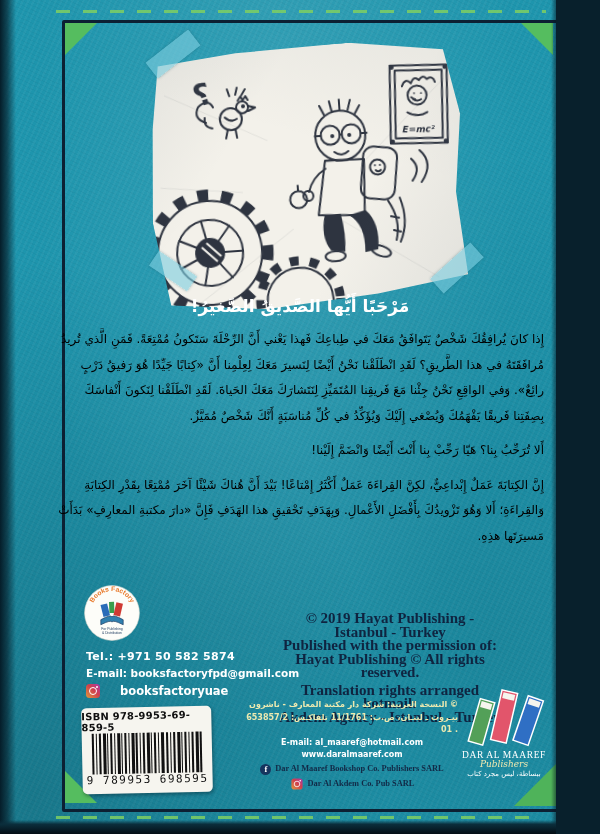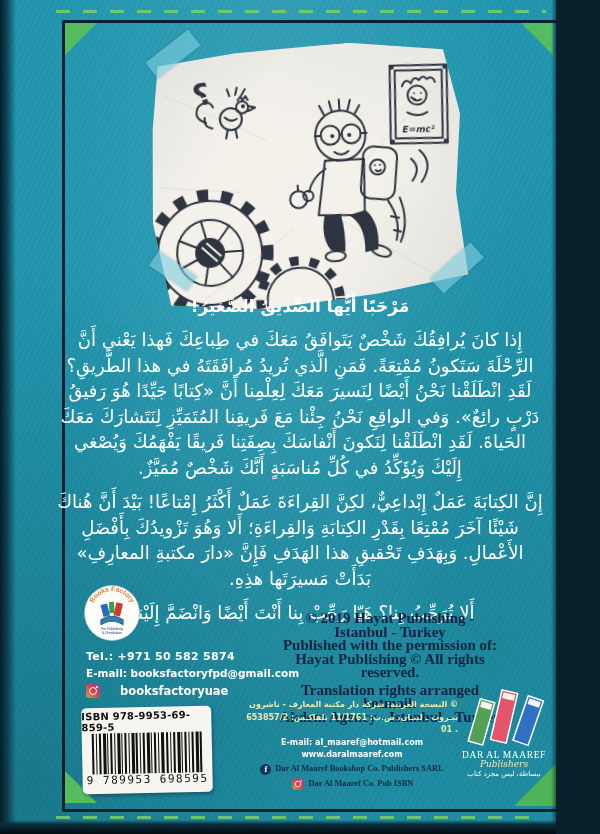--- a/index.html
+++ b/index.html
@@ -39,22 +39,22 @@
       linear-gradient(-60deg, rgba(90,100,110,.12), transparent 35%),
       linear-gradient(200deg, rgba(90,100,110,.07), transparent 40%);}
   .tape{position:absolute;background:rgba(125,205,222,.62);box-shadow:0 0 3px rgba(20,80,95,.35);}
   .tape1{left:146px;top:44px;width:54px;height:20px;transform:rotate(-38deg);}
   .tape2{left:430px;top:258px;width:54px;height:20px;transform:rotate(-42deg);}
   .tape3{left:150px;top:262px;width:46px;height:18px;transform:rotate(34deg);}
   .ln{fill:none;stroke:#2e3440;stroke-width:2;stroke-linecap:round;stroke-linejoin:round;}
   
   .heading{position:absolute;left:60px;top:296px;width:480px;text-align:center;direction:rtl;
     color:#fff;font-weight:bold;font-size:17px;}
-  .paras{position:absolute;left:56px;top:327px;width:488px;direction:rtl;text-align:center;
-    color:#ffffff;font-size:18px;line-height:25.5px;}
+  .paras{position:absolute;left:56px;top:327px;width:488px;direction:rtl;text-align:right;
+    color:#000000;font-size:12px;line-height:25.5px;}
   .paras p{margin:0 0 9px 0;}
   
   .bf-logo{position:absolute;left:84px;top:585px;width:56px;height:56px;}
   .contact{position:absolute;left:86px;top:650px;color:#fff;font-weight:bold;}
   .contact .tel{font-size:11px;letter-spacing:.3px;}
   .contact .email{font-size:10.5px;margin-top:4px;}
   .ig-row{display:flex;align-items:center;gap:20px;margin-top:5px;font-size:11.5px;}
   .ig{position:relative;width:14px;height:14px;border-radius:3.5px;
     background:linear-gradient(45deg,#e09b3d,#cf3f4c 55%,#a93ab0);flex:0 0 auto;}
   .ig i{position:absolute;inset:3px;border:1.3px solid #fff;border-radius:50%;}
@@ -206,22 +206,22 @@
       </g>
     </svg>
   </div>
   <div class="tape tape1"></div>
   <div class="tape tape2"></div>
   <div class="tape tape3"></div>
 
   <div class="heading">مَرْحَبًا أَيُّها الصَّديقُ الصَّغيرُ!</div>
   <div class="paras">
     <p>إِذا كانَ يُرافِقُكَ شَخْصٌ يَتَوافَقُ مَعَكَ في طِباعِكَ فَهذا يَعْني أَنَّ الرِّحْلَةَ سَتَكونُ مُمْتِعَةً. فَمَنِ الَّذي تُريدُ مُرافَقَتَهُ في هذا الطَّريقِ؟ لَقَدِ انْطَلَقْنا نَحْنُ أَيْضًا لِنَسيرَ مَعَكَ لِعِلْمِنا أَنَّ «كِتابًا جَيِّدًا هُوَ رَفيقُ دَرْبٍ رائِعٌ». وَفي الواقِعِ نَحْنُ جِئْنا مَعَ فَريقِنا المُتَمَيِّزِ لِنَتَشارَكَ مَعَكَ الحَياةَ. لَقَدِ انْطَلَقْنا لِنَكونَ أَنْفاسَكَ بِصِفَتِنا فَريقًا يَفْهَمُكَ وَيُصْغي إِلَيْكَ وَيُؤَكِّدُ في كُلِّ مُناسَبَةٍ أَنَّكَ شَخْصٌ مُمَيَّزٌ.</p>
+    <p>أَلا تُرَحِّبُ بِنا؟ هَيّا رَحِّبْ بِنا أَنْتَ أَيْضًا وَانْضَمَّ إِلَيْنا!</p>
     <p>إِنَّ الكِتابَةَ عَمَلٌ إِبْداعِيٌّ، لكِنَّ القِراءَةَ عَمَلٌ أَكْثَرُ إِمْتاعًا! بَيْدَ أَنَّ هُناكَ شَيْئًا آخَرَ مُمْتِعًا بِقَدْرِ الكِتابَةِ وَالقِراءَةِ؛ أَلا وَهُوَ تَزْويدُكَ بِأَفْضَلِ الأَعْمالِ. وَبِهَدَفِ تَحْقيقِ هذا الهَدَفِ فَإِنَّ «دارَ مكتبةِ المعارِفِ» بَدَأَتْ مَسيرَتَها هذِهِ.</p>
-    <p>أَلا تُرَحِّبُ بِنا؟ هَيّا رَحِّبْ بِنا أَنْتَ أَيْضًا وَانْضَمَّ إِلَيْنا!</p>
   </div>
 
   <div class="bf-logo">
     <svg width="56" height="56" viewBox="0 0 100 100">
       <circle cx="50" cy="50" r="49" fill="#fdfdf9" stroke="#d8d8cc" stroke-width="1"></circle>
       <defs>
           <path id="bfarc" d="M 13 48 A 37 37 0 0 1 87 48"></path>
         </defs>
       <text font-size="12" font-weight="bold" fill="#e8792b" font-family="Liberation Sans, sans-serif">
         <textPath href="#bfarc" startOffset="50%" text-anchor="middle">Books Factory</textPath>
@@ -302,21 +302,21 @@
     <div class="em">E-mail: al_maaref@hotmail.com   www.daralmaaref.com</div>
     <div class="soc">
       <span class="fb">f</span>
       <span>Dar Al Maaref Bookshop Co. Publishers SARL</span>
     </div>
     <div class="soc">
       <span class="ig ig-sm">
           <i></i>
           <b></b>
         </span>
-      <span>Dar Al Maaref Co. Pub ISBN</span>
+      <span>Dar Al Akdem Co. Pub SARL</span>
     </div>
   </div>
 
   <div class="dam">
     <svg width="96" height="62" viewBox="0 0 96 62">
       <g transform="rotate(16 26 36)">
         <rect x="18" y="14" width="15" height="44" fill="#53a058" stroke="#fff" stroke-width="1.5"></rect>
         <rect x="20" y="16" width="11" height="6" fill="#f5f5ee"></rect>
       </g>
       <g transform="rotate(13 48 31)">

